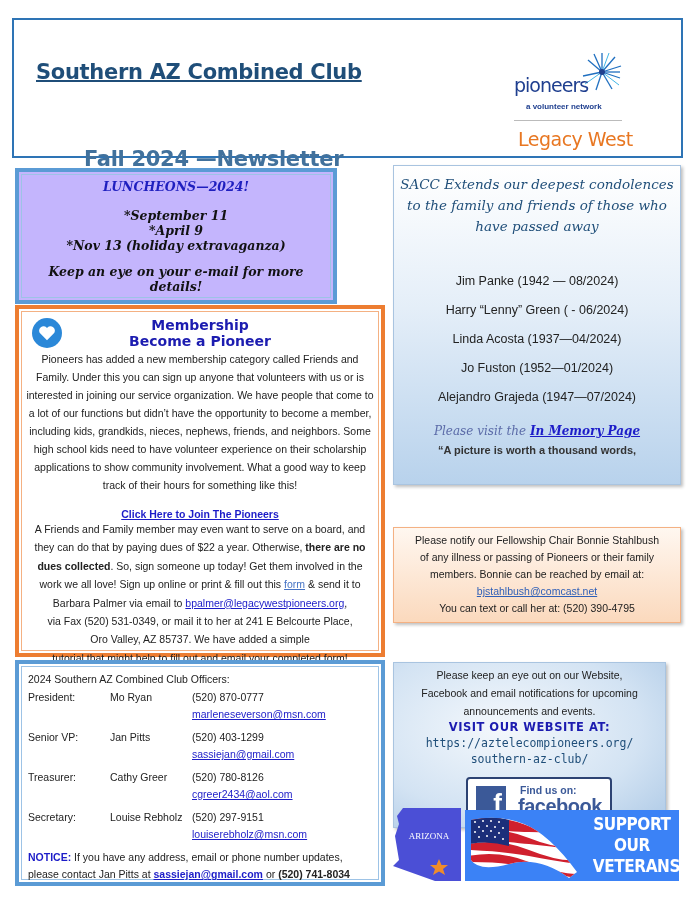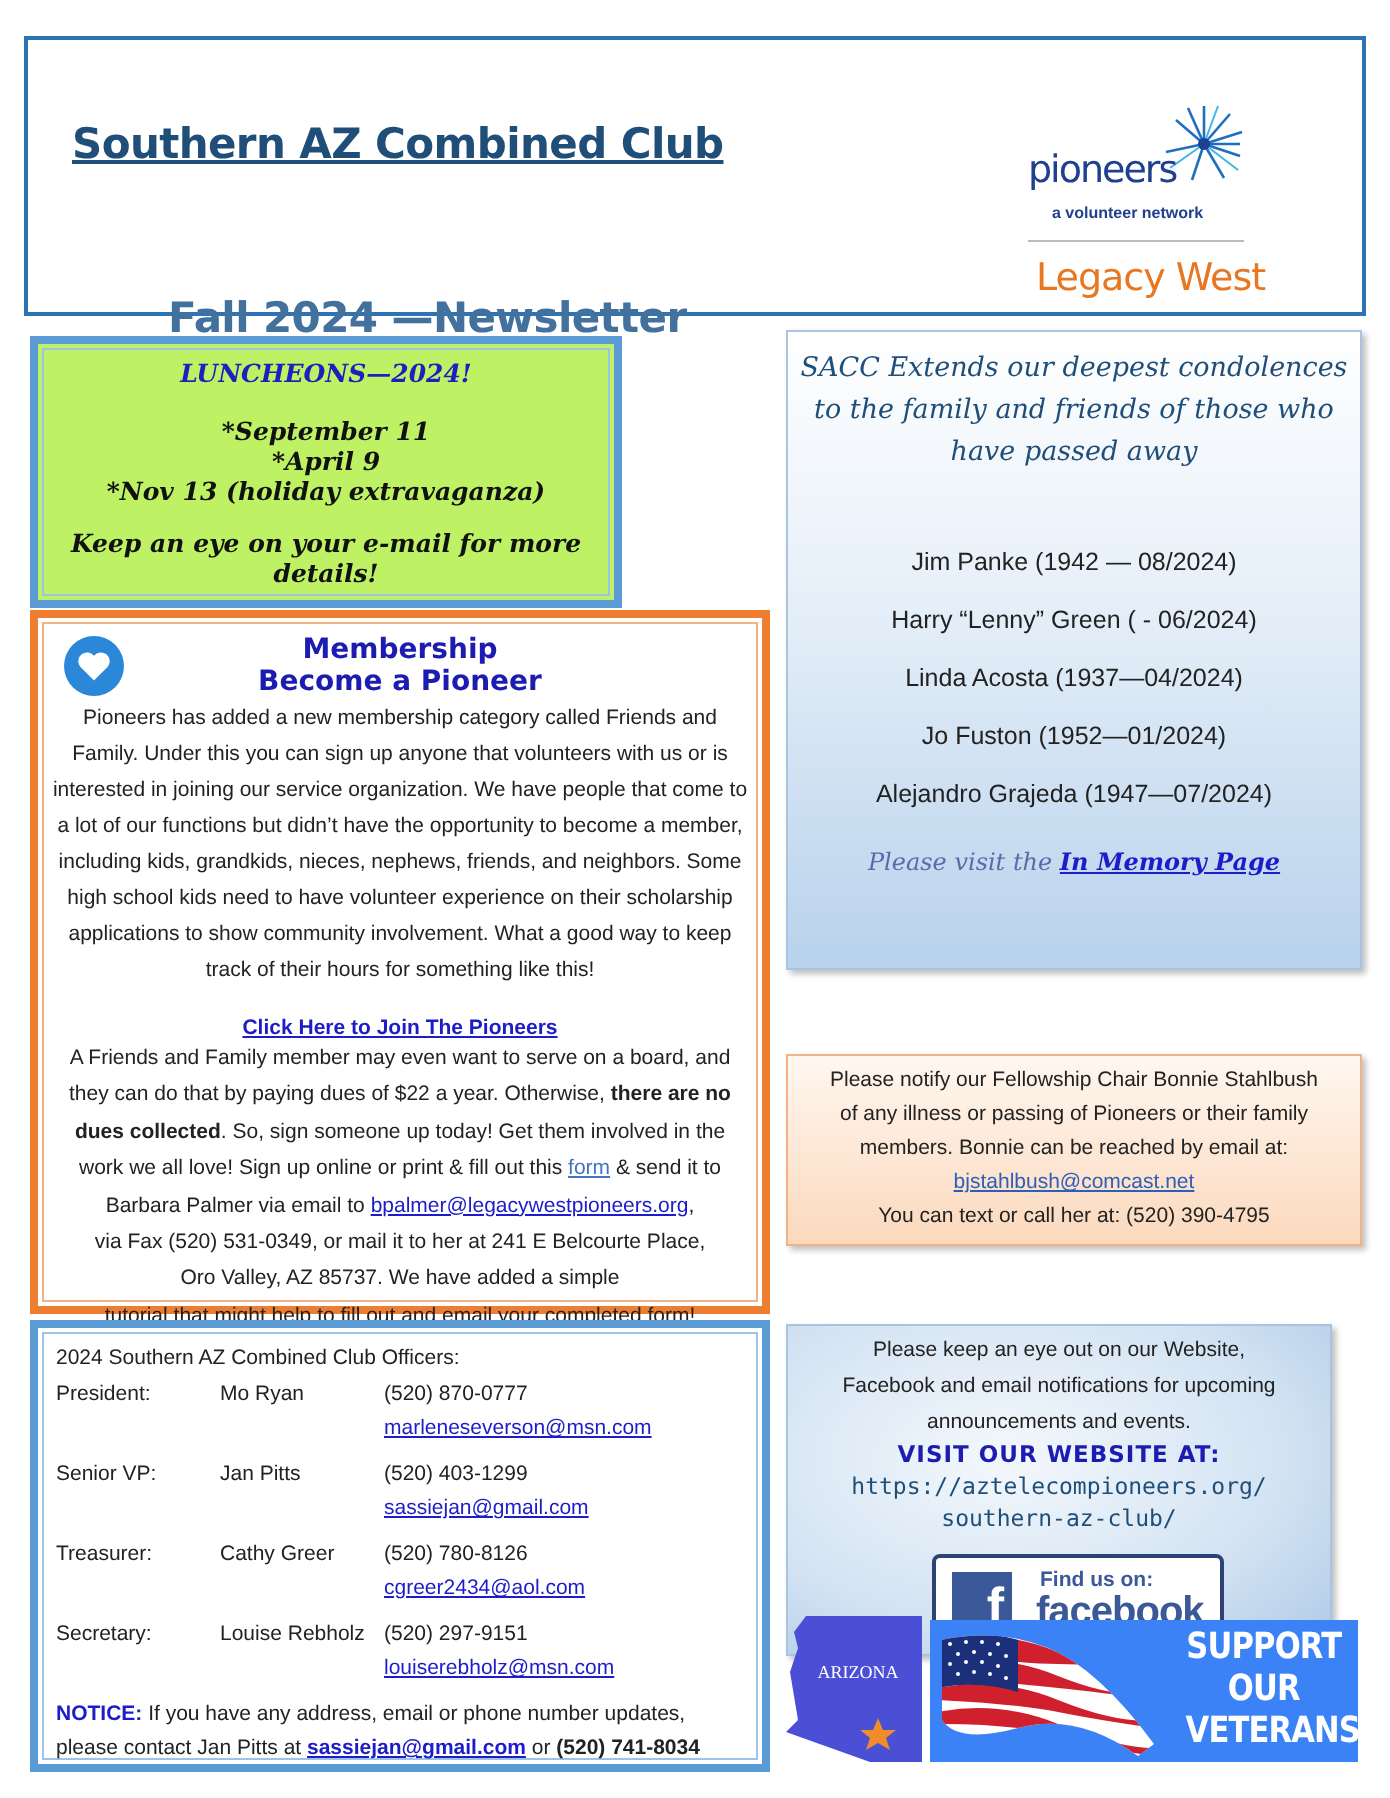--- a/index.html
+++ b/index.html
@@ -33,22 +33,22 @@
   }
   .logo-star { position: absolute; left: 88px; top: 18px; width: 40px; height: 40px; }
   .logo-rule { position: absolute; left: 20px; top: 86px; width: 108px; height: 1px; background: #bbb; }
   .logo-legacy {
     position: absolute; left: 24px; top: 94px;
     font-family: "DejaVu Sans", sans-serif; font-size: 19px; color: #e87722; letter-spacing: -0.5px;
   }
 
   
   .lunch {
-    position: absolute; left: 15px; top: 168px; width: 296px; height: 136px;
-    border: 4px solid #5b9bd5; background: #bef264;
+    position: absolute; left: 15px; top: 168px; width: 322px; height: 136px;
+    border: 4px solid #5b9bd5; background: #c4b5fd;
   }
   .lunch-inner {
     position: absolute; inset: 2px; border: 1px solid #9dc3e6; text-align: center;
     font-family: "DejaVu Serif", "Liberation Serif", serif; font-style: italic; font-weight: bold;
   }
   .lunch-title { color: #1f1fbf; font-size: 12.5px; margin-top: 4px; }
   .lunch-dates { font-size: 12.5px; color: #111; margin-top: 14px; line-height: 15px; }
   .lunch-note { font-size: 12.5px; color: #111; margin-top: 11px; }
 
   
@@ -257,20 +257,21 @@
   <div class="condo-list">
     <div>Jim Panke (1942 — 08/2024)</div>
     <div>Harry “Lenny” Green ( - 06/2024)</div>
     <div>Linda Acosta (1937—04/2024)</div>
     <div>Jo Fuston (1952—01/2024)</div>
     <div>Alejandro Grajeda (1947—07/2024)</div>
   </div>
   <div class="condo-visit">
     <span>Please  visit the </span><a class="link">In Memory Page</a>
   </div>
+  <div class="condo-quote">“A picture is worth a thousand words,</div>
 </div>
 
 <div class="fellow">
   <div>Please notify our Fellowship Chair Bonnie Stahlbush</div>
   <div>of any illness or passing of Pioneers or their family</div>
   <div>members. Bonnie can be reached by email at:</div>
   <a class="link" style="color:#2e5fb8">bjstahlbush@comcast.net</a>
   <div>You can text or call her at:  (520) 390-4795</div>
 </div>
 

